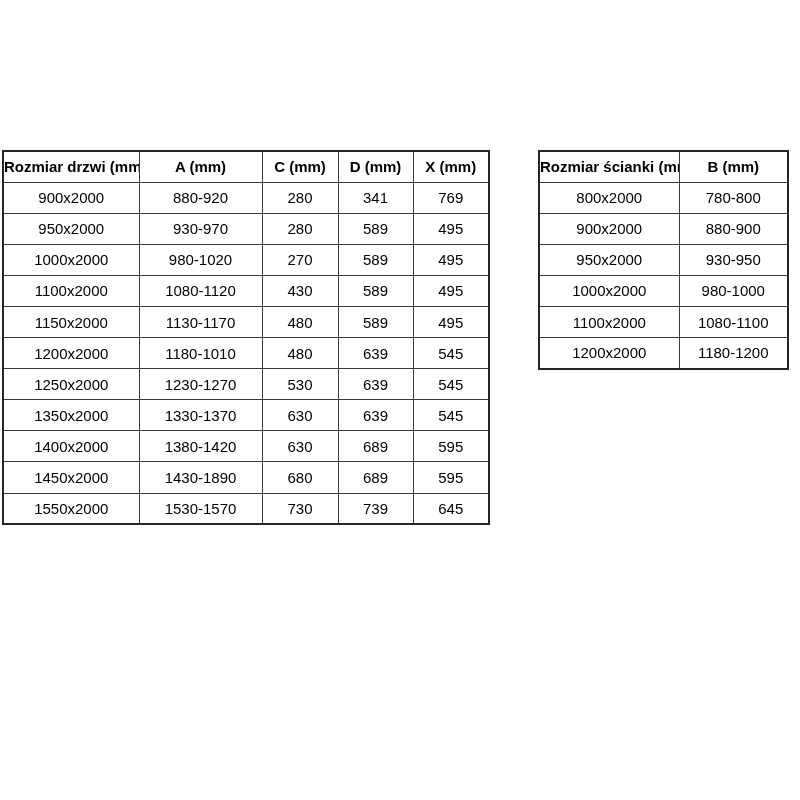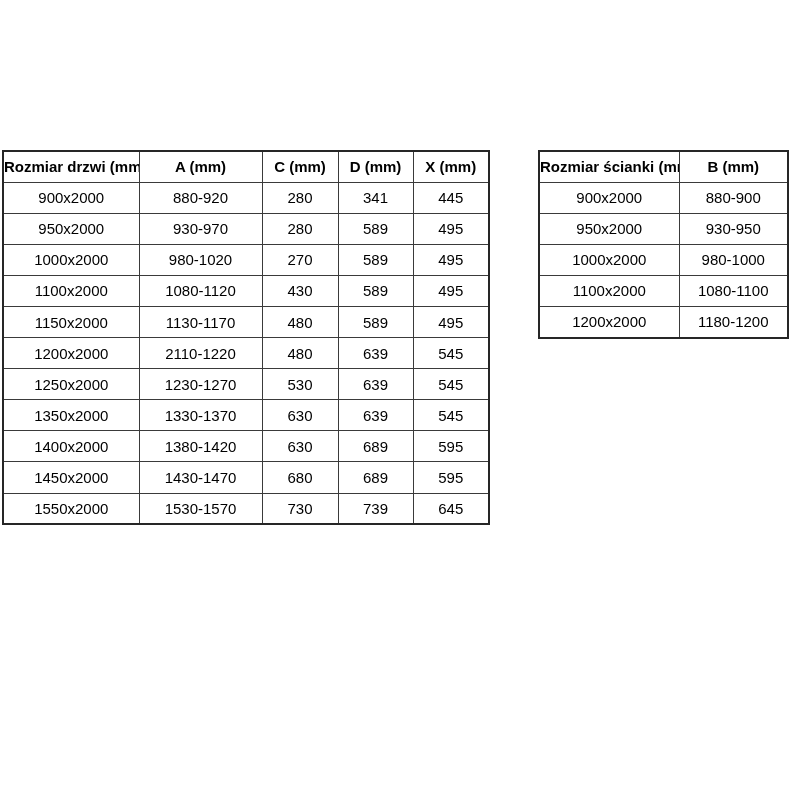--- a/index.html
+++ b/index.html
@@ -71,21 +71,21 @@
           <th>D (mm)</th>
           <th>X (mm)</th>
         </tr>
       </thead>
       <tbody>
         <tr>
           <td>900x2000</td>
           <td>880-920</td>
           <td>280</td>
           <td>341</td>
-          <td>445</td>
+          <td>769</td>
         </tr>
         <tr>
           <td>950x2000</td>
           <td>930-970</td>
           <td>280</td>
           <td>589</td>
           <td>495</td>
         </tr>
         <tr>
           <td>1000x2000</td>
@@ -103,21 +103,21 @@
         </tr>
         <tr>
           <td>1150x2000</td>
           <td>1130-1170</td>
           <td>480</td>
           <td>589</td>
           <td>495</td>
         </tr>
         <tr>
           <td>1200x2000</td>
-          <td>2110-1220</td>
+          <td>1180-1010</td>
           <td>480</td>
           <td>639</td>
           <td>545</td>
         </tr>
         <tr>
           <td>1250x2000</td>
           <td>1230-1270</td>
           <td>530</td>
           <td>639</td>
           <td>545</td>
@@ -131,21 +131,21 @@
         </tr>
         <tr>
           <td>1400x2000</td>
           <td>1380-1420</td>
           <td>630</td>
           <td>689</td>
           <td>595</td>
         </tr>
         <tr>
           <td>1450x2000</td>
-          <td>1430-1470</td>
+          <td>1430-1890</td>
           <td>680</td>
           <td>689</td>
           <td>595</td>
         </tr>
         <tr>
           <td>1550x2000</td>
           <td>1530-1570</td>
           <td>730</td>
           <td>739</td>
           <td>645</td>
@@ -159,20 +159,24 @@
       <col style="width:109px">
     </colgroup>
   <thead>
         <tr>
           <th>Rozmiar ścianki (mm)</th>
           <th>B (mm)</th>
         </tr>
       </thead>
       <tbody>
         <tr>
+          <td>800x2000</td>
+          <td>780-800</td>
+        </tr>
+        <tr>
           <td>900x2000</td>
           <td>880-900</td>
         </tr>
         <tr>
           <td>950x2000</td>
           <td>930-950</td>
         </tr>
         <tr>
           <td>1000x2000</td>
           <td>980-1000</td>

